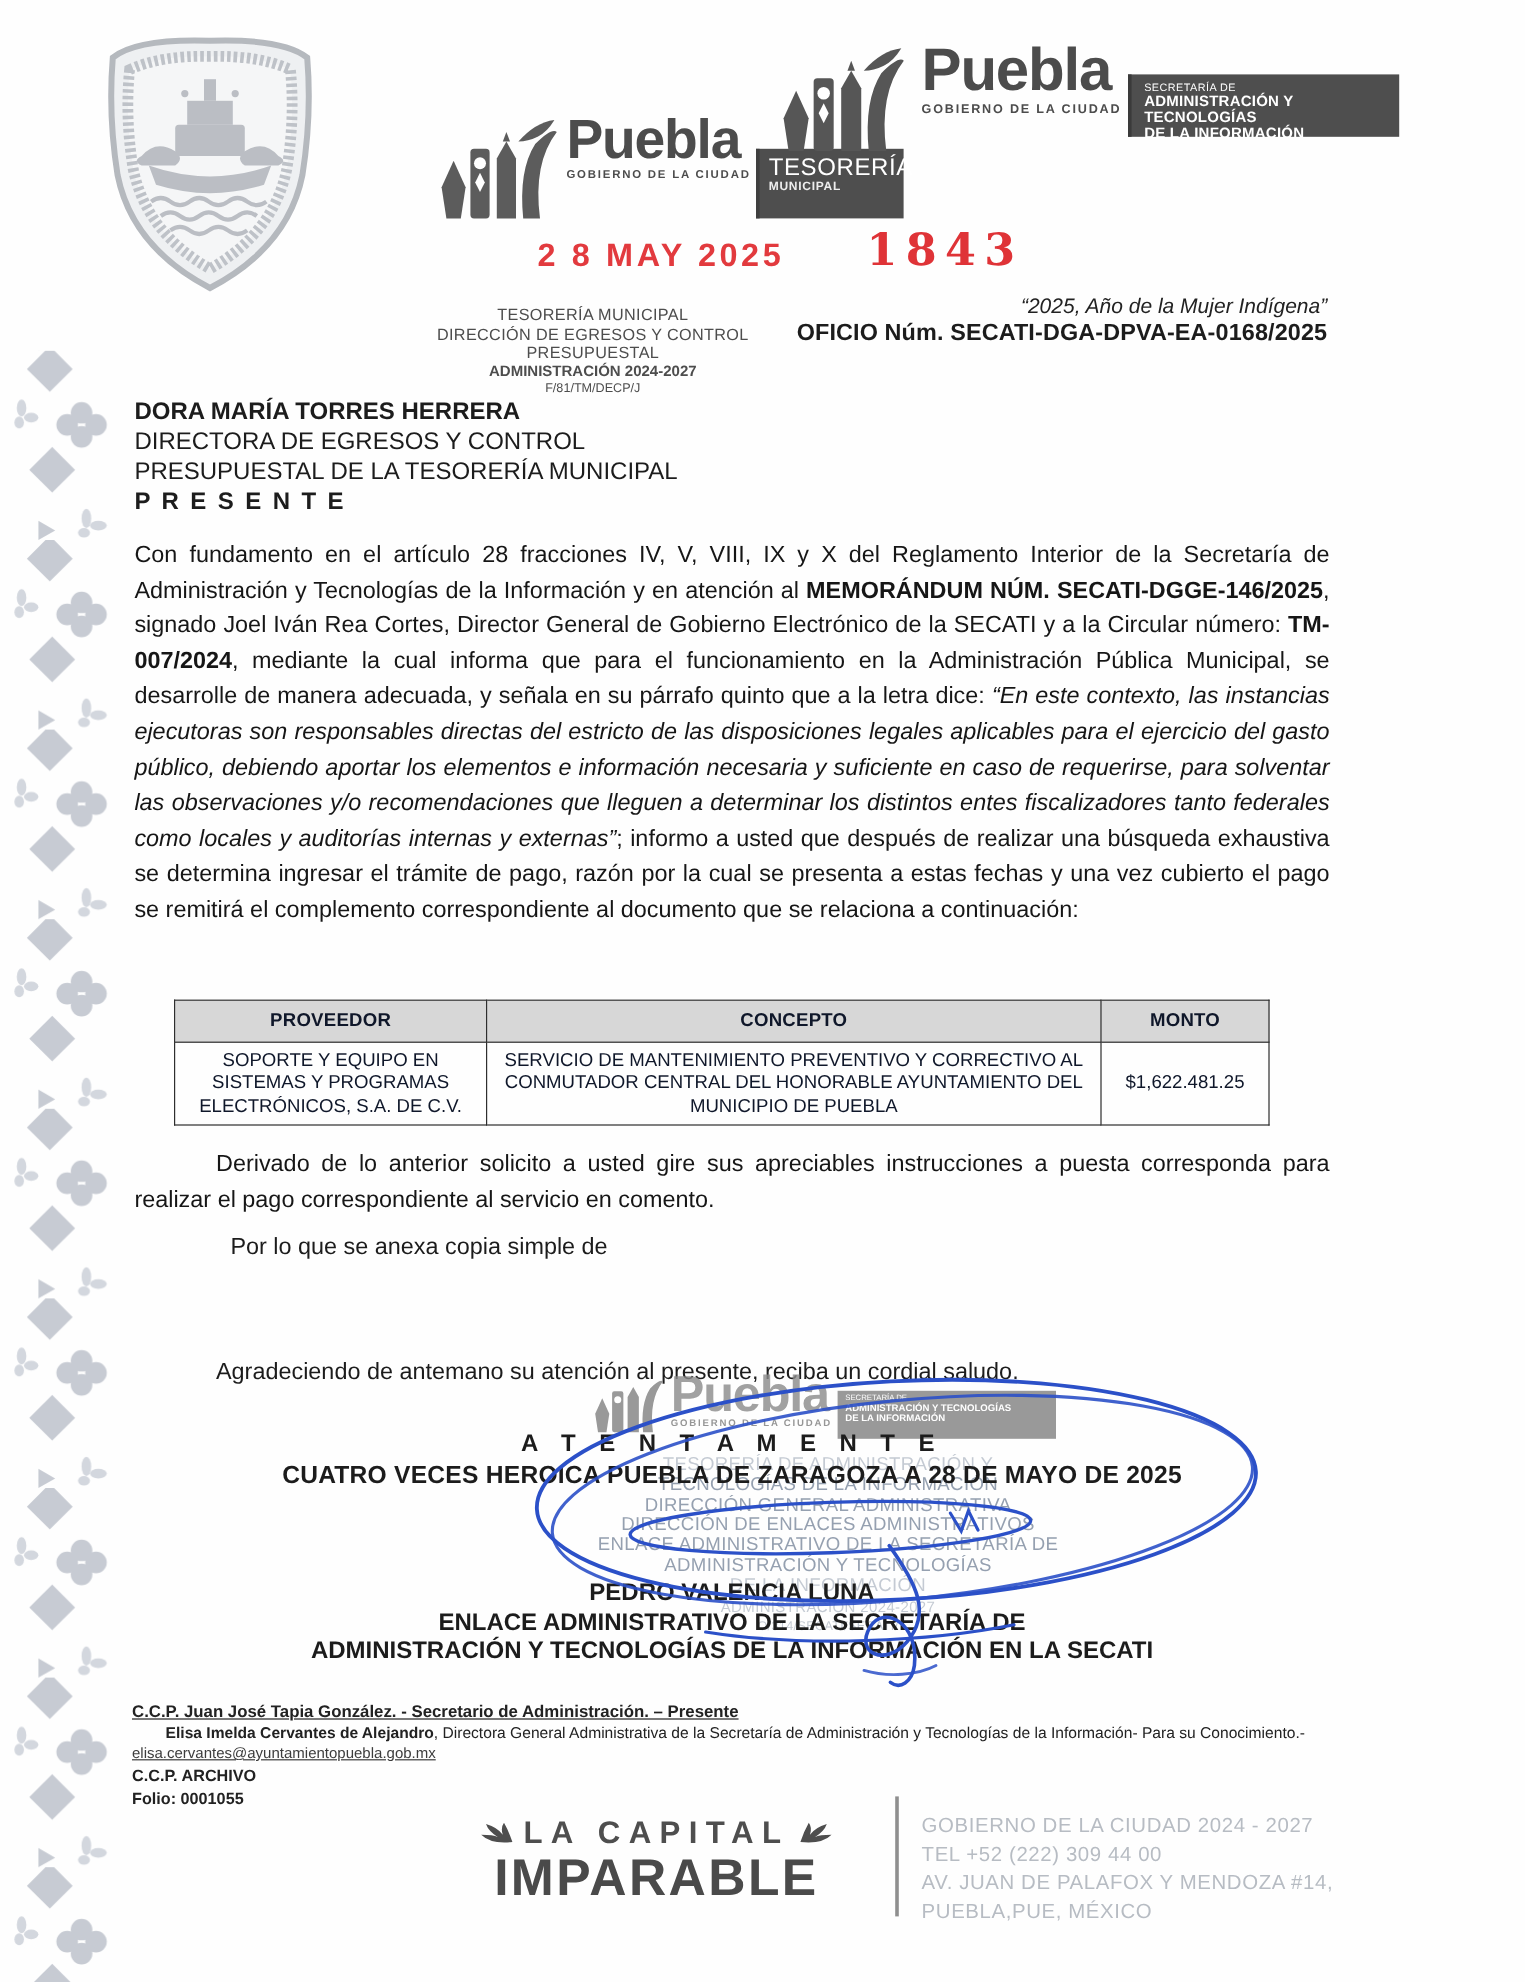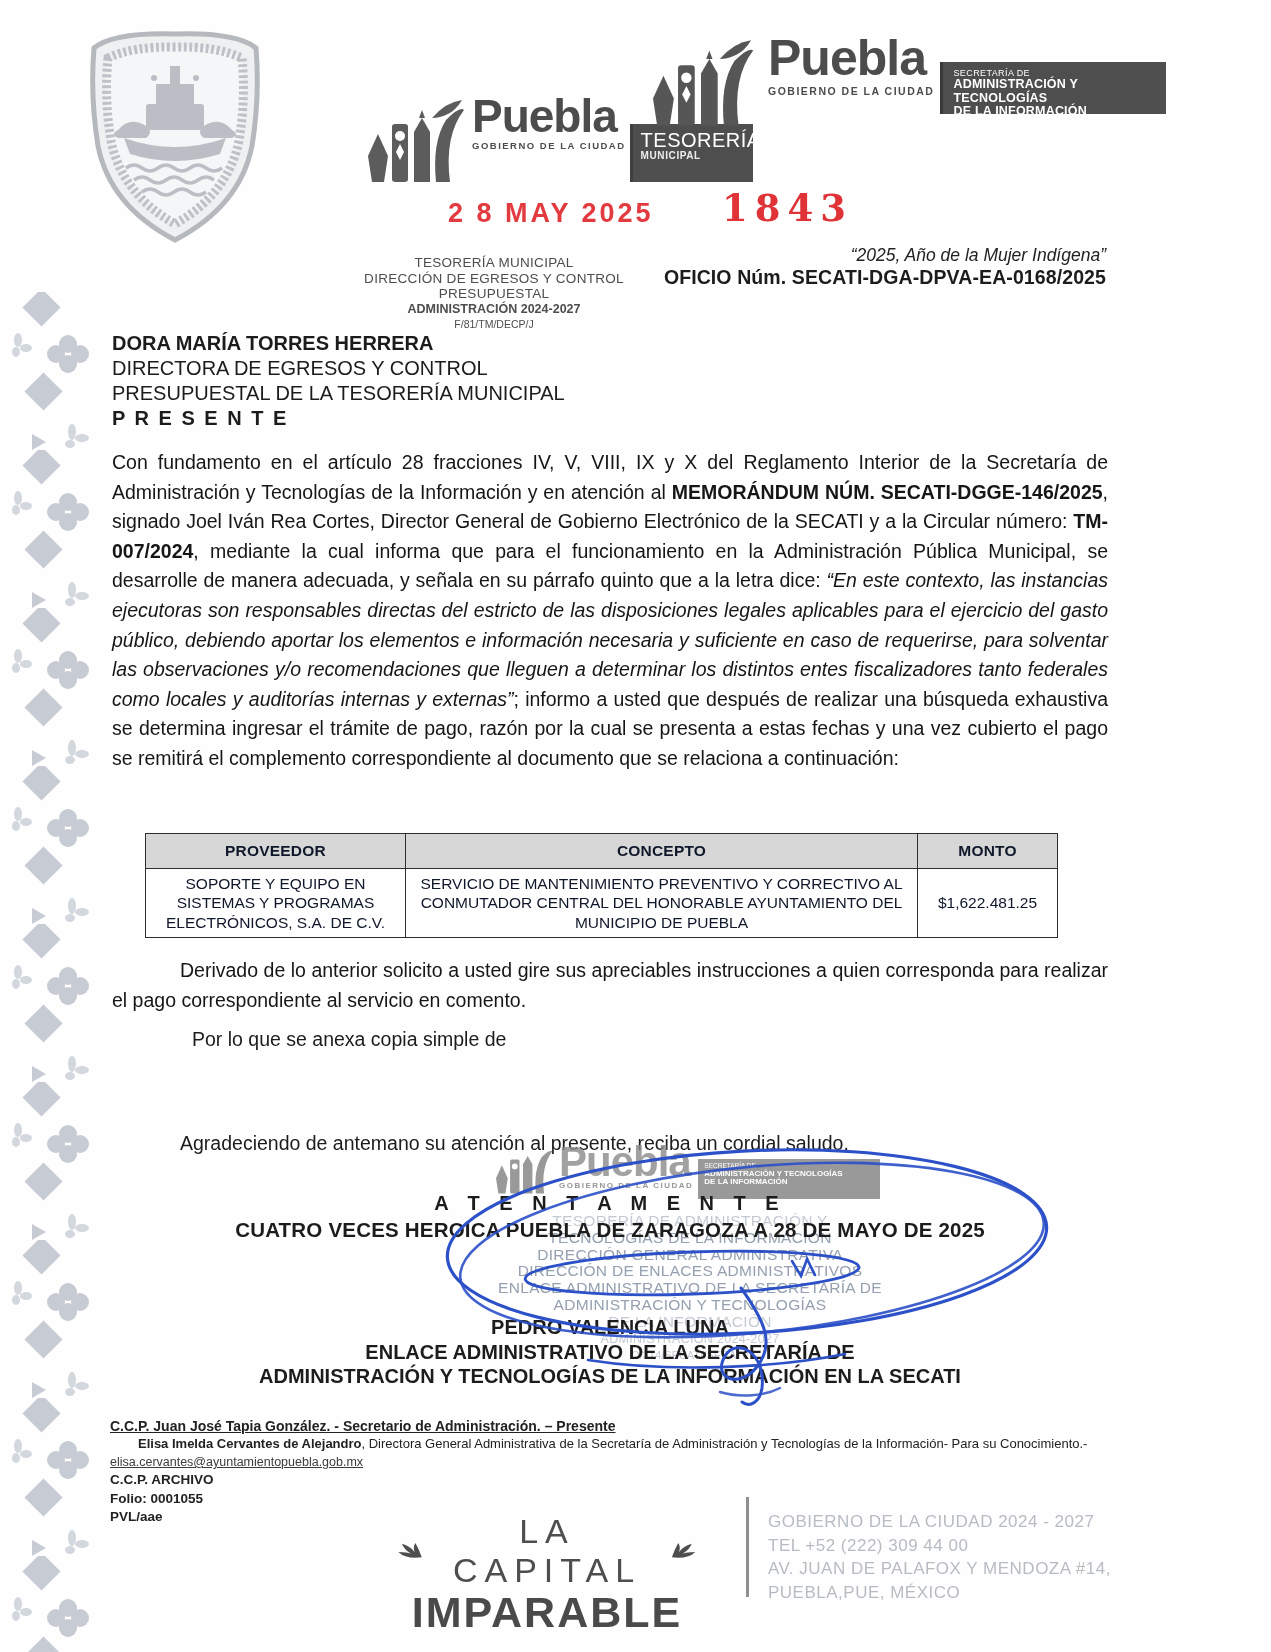--- a/index.html
+++ b/index.html
@@ -98,21 +98,21 @@
   #ccp{left:110px; top:1418px; width:1020px; color:#222;}
   #ccp .r1{font-weight:bold; font-size:14px; line-height:17px;text-decoration:underline;}
   #ccp .r2{font-size:13px; margin-left:28px; line-height:17px;}
   #ccp .r2 .b{font-size:13px;margin-top:40px;}
   #ccp .email{font-size:12.5px; text-decoration:underline; color:#3c3c3c; line-height:16px; display:inline-block;}
   #ccp .r4{font-weight:bold; font-size:13.5px; line-height:16.5px; margin-top:2px;}
 
   
   #brand{left:392px; top:1512px; width:310px; text-align:center; color:#4e4e4e;}
   #brand .row1{display:flex; align-items:center; justify-content:center; gap:8px;}
-  #brand .capital{font-weight:normal; font-size:34px; letter-spacing:7px;}
+  #brand .capital{font-weight:bold; font-size:26px; letter-spacing:7px;}
   #brand .imparable{font-weight:bold; font-size:43px; letter-spacing:2px; margin-top:-2px; color:#4a4a4a;}
   #divider{left:746px; top:1497px; width:2.5px; height:100px; background:#8f8f8f;}
   #contact{left:768px; top:1510px; width:420px; color:#b7bcc3; font-size:17px; line-height:23.5px; letter-spacing:.5px;}
 </style>
 </head>
 <body>
 
 <div id="page">
 
   <svg id="talavera" class="abs" width="96" height="1360">
@@ -248,21 +248,21 @@
     </thead>
     <tbody>
       <tr>
         <td>SOPORTE Y EQUIPO EN SISTEMAS Y PROGRAMAS ELECTRÓNICOS, S.A. DE C.V.</td>
         <td>SERVICIO DE MANTENIMIENTO PREVENTIVO Y CORRECTIVO AL CONMUTADOR CENTRAL DEL HONORABLE AYUNTAMIENTO DEL MUNICIPIO DE PUEBLA</td>
         <td>$1,622.481.25</td>
       </tr>
     </tbody>
   </table>
 
-  <div id="para2" class="abs bodytext">Derivado de lo anterior solicito a usted gire sus apreciables instrucciones a quien corresponda para realizar el pago correspondiente al servicio en comento.</div>
+  <div id="para2" class="abs bodytext">Derivado de lo anterior solicito a usted gire sus apreciables instrucciones a puesta corresponda para realizar el pago correspondiente al servicio en comento.</div>
   <div id="para3" class="abs">Por lo que se anexa copia simple de</div>
 
 
   <div id="para4" class="abs">Agradeciendo de antemano su atención al presente, reciba un cordial saludo.</div>
 
   <div id="sig-stamp-logo" class="abs pueblalogo">
     <svg width="62" height="54" viewBox="0 0 104 92">
       <g fill="#808080">
         <path d="M6 60 l10 -22 10 22 -4 26 -12 0 z"></path>
         <rect x="30" y="28" width="16" height="58" rx="3"></rect>
@@ -316,21 +316,20 @@
       <path d="M 300 262 C 320 268, 345 266, 360 258" stroke-width="2.4" opacity=".85"></path>
     </g>
   </svg>
 
   <div id="ccp" class="abs">
     <div class="r1">C.C.P. Juan José Tapia González. - Secretario de Administración. – Presente</div>
     <div class="r2"><span class="b">Elisa Imelda Cervantes de Alejandro</span><span>, Directora General Administrativa de la Secretaría de Administración y Tecnologías de la Información- Para su Conocimiento.-</span></div>
     <a class="email">elisa.cervantes@ayuntamientopuebla.gob.mx</a>
     <div class="r4">C.C.P. ARCHIVO</div>
     <div class="r4">Folio: 0001055</div>
-    <div class="r4">PVL/aae</div>
   </div>
 
   <div id="brand" class="abs">
     <div class="row1">
       <svg width="34" height="26" viewBox="0 0 34 26">
         <g fill="#4e4e4e">
             <path d="M33 20 q-18 2 -26 -6 q10 0 14 2 q-8 -5 -10 -11 q10 3 14 9 q-2 -6 1 -10 q4 7 7 16z"></path>
           </g>
       </svg>
       <span class="capital">LA CAPITAL</span>

